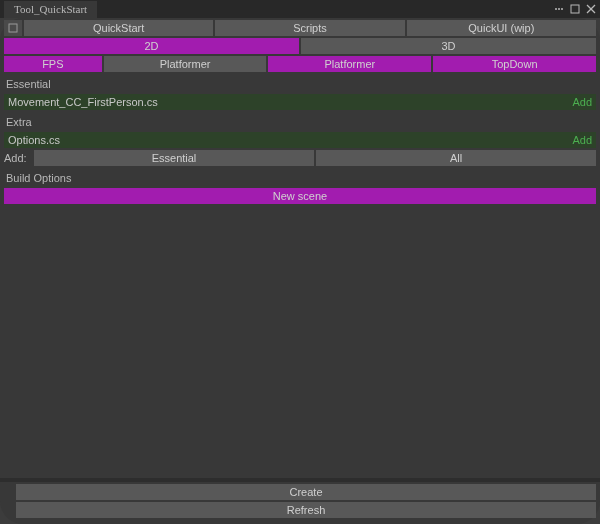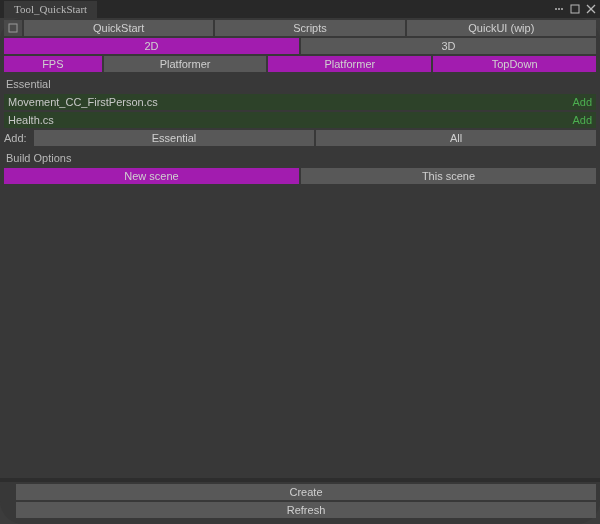--- a/index.html
+++ b/index.html
@@ -170,35 +170,35 @@
       <button class="btn dark flex">Platformer</button>
       <button class="btn dark flex">TopDown</button>
     </div>
 
     <div class="section-header">Essential</div>
     <div class="item-row">
       <span class="item-label">Movement_CC_FirstPerson.cs</span>
       <span class="add-link">Add</span>
     </div>
 
+    <div class="section-header">Extra</div>
     <div class="item-row">
-      <span class="item-label">Health.cs</span>
+      <span class="item-label">Options.cs</span>
       <span class="add-link">Add</span>
     </div>
 
     <div class="row" style="align-items:center">
       <span class="label-left">Add:</span>
       <button class="btn flex">Essential</button>
       <button class="btn flex">All</button>
     </div>
 
     <div class="section-header">Build Options</div>
     <div class="row">
       <button class="btn flex dark">New scene</button>
-      <button class="btn flex">This scene</button>
     </div>
 
     <div class="spacer"></div>
 
     <div class="divider"></div>
 
     <div class="bottom">
       <button class="btn">Create</button>
       <button class="btn">Refresh</button>
     </div>

